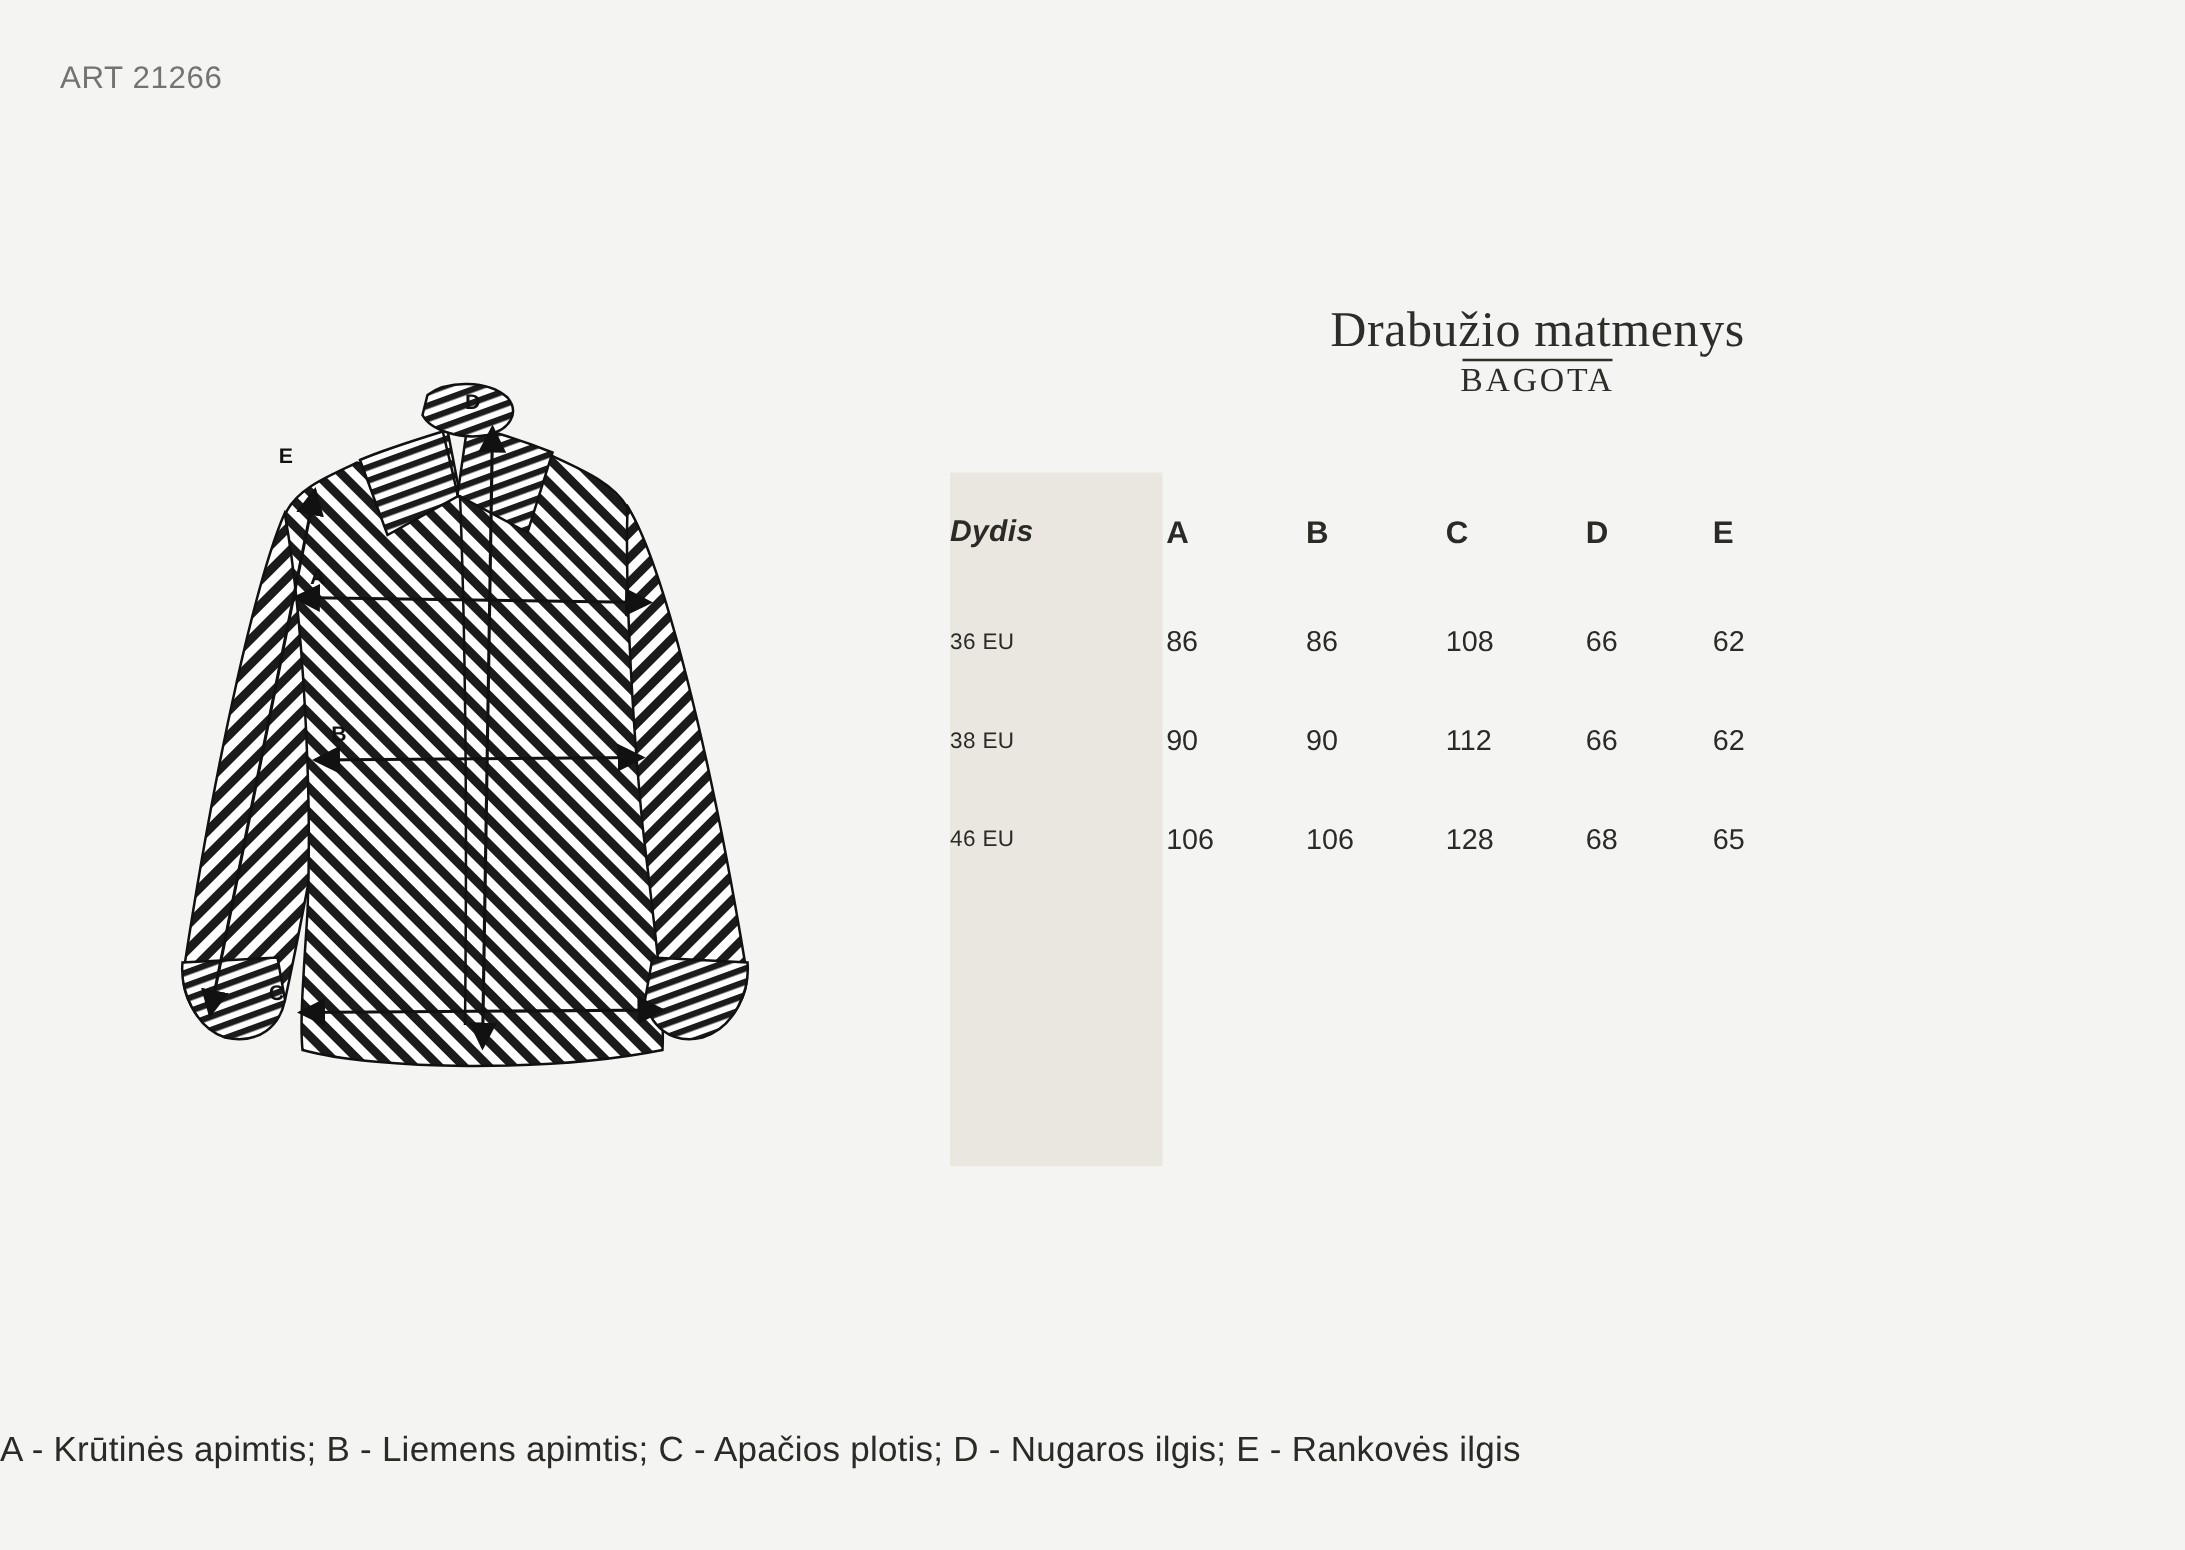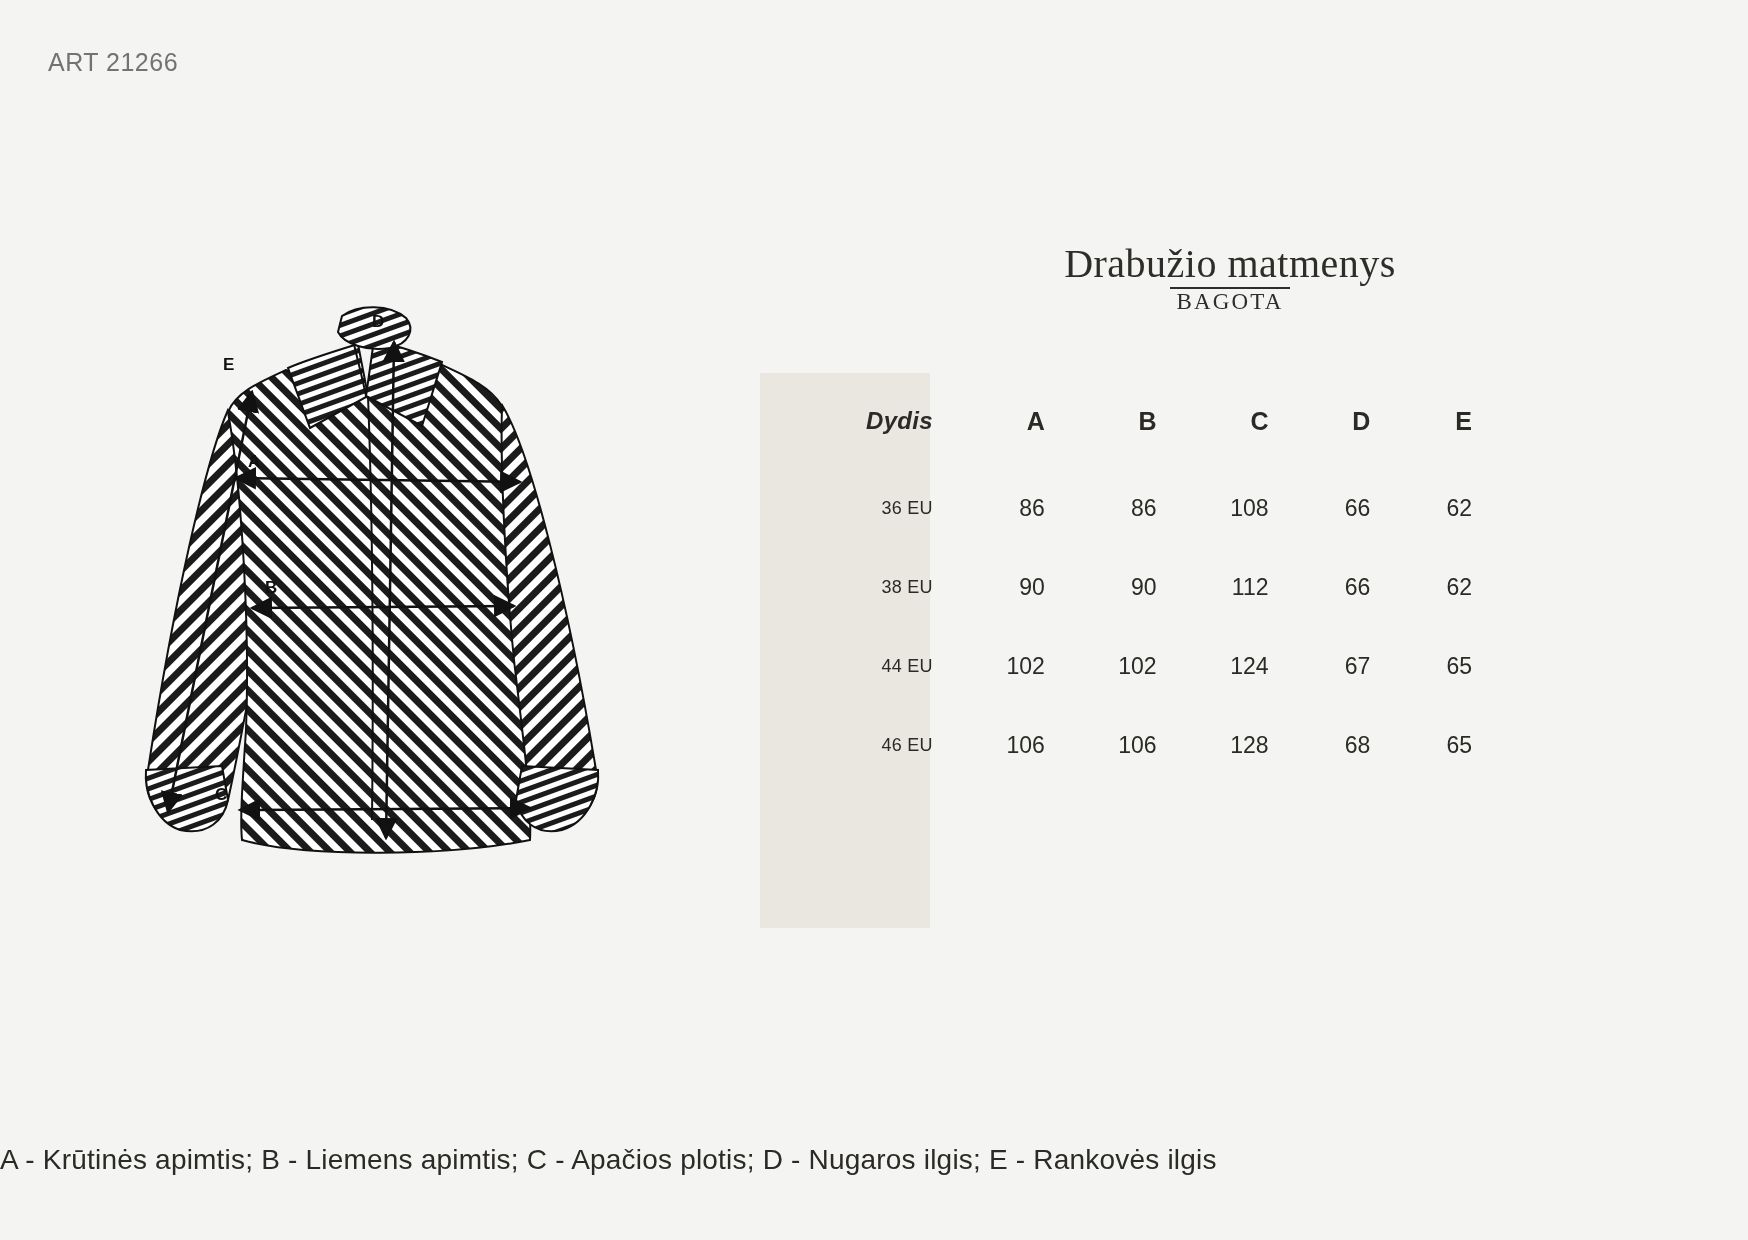--- a/index.html
+++ b/index.html
@@ -74,21 +74,21 @@
   }
   .head-rule {
     width: 120px;
     height: 2px;
     background: #2e2d29;
     margin: 0 46px;
     flex: none;
   }
   .brand {
     font-family: "Liberation Serif", serif;
-    font-size: 23px;
+    font-size: 27px;
     letter-spacing: 2.2px;
     color: #2e2d29;
     white-space: nowrap;
   }
 
   .table-wrap {
     position: relative;
     margin-top: 58px;
   }
   .size-col-bg {
@@ -102,21 +102,21 @@
   }
   table.sizes {
     position: relative;
     z-index: 1;
     border-collapse: collapse;
     width: 712px;
     table-layout: fixed;
   }
   table.sizes th, table.sizes td {
     padding: 0;
-    text-align: right;
+    text-align: left;
     font-size: 23px;
     color: #2b2a26;
     font-family: "Liberation Sans", sans-serif;
   }
   table.sizes thead th {
     height: 96px;
     vertical-align: middle;
     font-weight: bold;
     font-size: 25px;
   }
@@ -256,28 +256,20 @@
         </tr>
         <tr>
           <td class="size-cell">38 EU</td>
           <td>90</td>
           <td>90</td>
           <td>112</td>
           <td>66</td>
           <td>62</td>
         </tr>
         <tr>
-          <td class="size-cell">44 EU</td>
-          <td>102</td>
-          <td>102</td>
-          <td>124</td>
-          <td>67</td>
-          <td>65</td>
-        </tr>
-        <tr>
           <td class="size-cell">46 EU</td>
           <td>106</td>
           <td>106</td>
           <td>128</td>
           <td>68</td>
           <td>65</td>
         </tr>
       </tbody>
     </table>
   </div>

